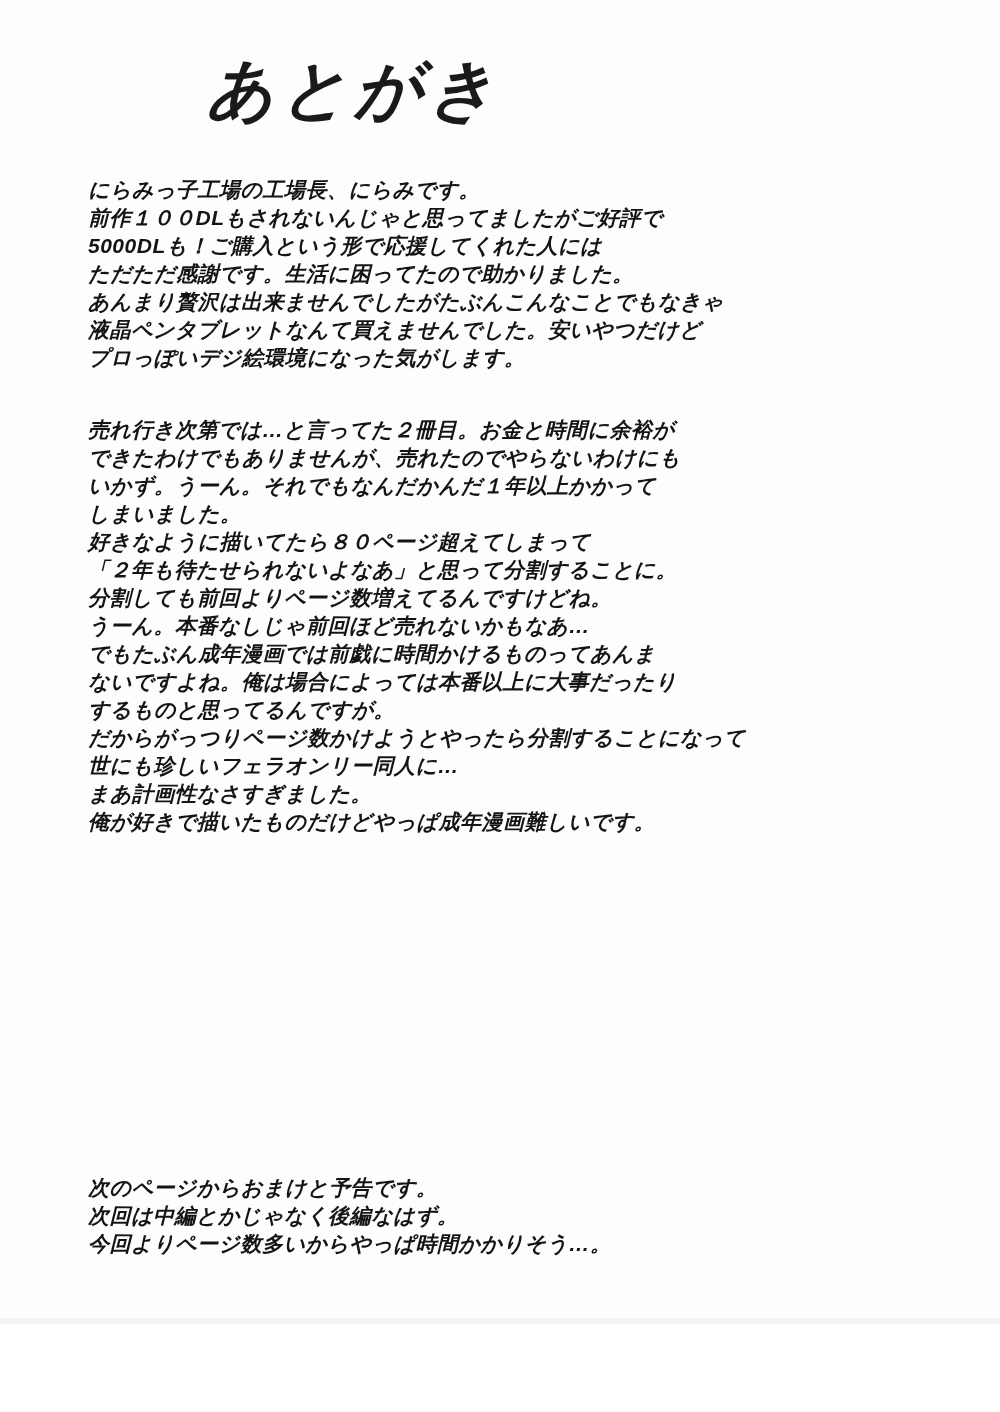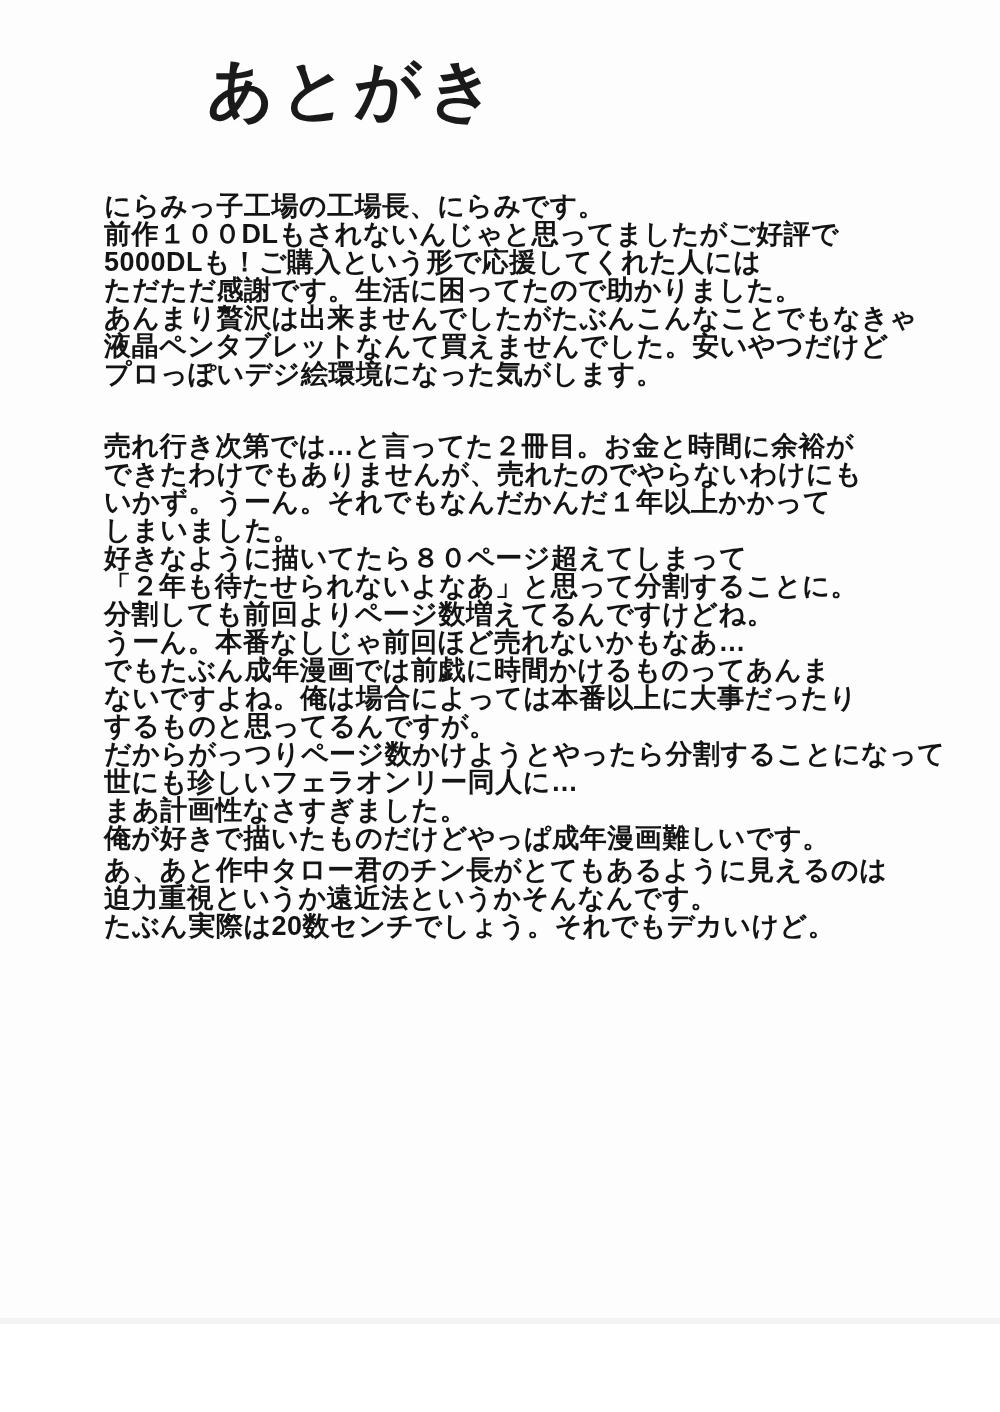--- a/index.html
+++ b/index.html
@@ -9,37 +9,38 @@
   }
   .page {
     position: relative;
     width: 1000px;
     height: 1324px;
     margin: 0 auto;
     background: #fdfdfd;
     color: #161616;
     font-family: "Liberation Sans", "DejaVu Sans", sans-serif;
     overflow: hidden;
+    font-style: italic;
   }
   .title {
     position: absolute;
     left: 207px;
     top: 52px;
     margin: 0;
     font-size: 66px;
     line-height: 1.15;
     font-weight: 600;
     letter-spacing: 6px;
     color: #1a1a1a;
   }
   .para {
     position: absolute;
     left: 88px;
-    margin: 16px;
-    font-size: 27px;
+    margin: 0;
+    font-size: 21px;
     line-height: 28px;
     font-weight: 700;
     letter-spacing: 0.5px;
     white-space: pre-line;
     color: #141414;
   }
   .para-intro    { top: 176px; }
   .para-volume2  { top: 416px; }
   .para-length   { top: 840px; }
   .para-next     { top: 1174px; }
@@ -75,19 +76,19 @@
 分割しても前回よりページ数増えてるんですけどね。
 うーん。本番なしじゃ前回ほど売れないかもなあ…
 でもたぶん成年漫画では前戯に時間かけるものってあんま
 ないですよね。俺は場合によっては本番以上に大事だったり
 するものと思ってるんですが。
 だからがっつりページ数かけようとやったら分割することになって
 世にも珍しいフェラオンリー同人に…
 まあ計画性なさすぎました。
 俺が好きで描いたものだけどやっぱ成年漫画難しいです。</div>
 
-  <div class="para para-length">あ、あと作中タロー君のチン長がとてもあるように見えるのは
-迫力重視というか遠近法というかそんなんです。
-たぶん実際は20数センチでしょう。それでもデカいけど。</div>
 
+  <div class="para para-next">次のページからおまけと予告です。
+次回は中編とかじゃなく後編なはず。
+今回よりページ数多いからやっぱ時間かかりそう…。</div>
 
   <div class="scan-edge"></div>
 </div>
 
 </body></html>

